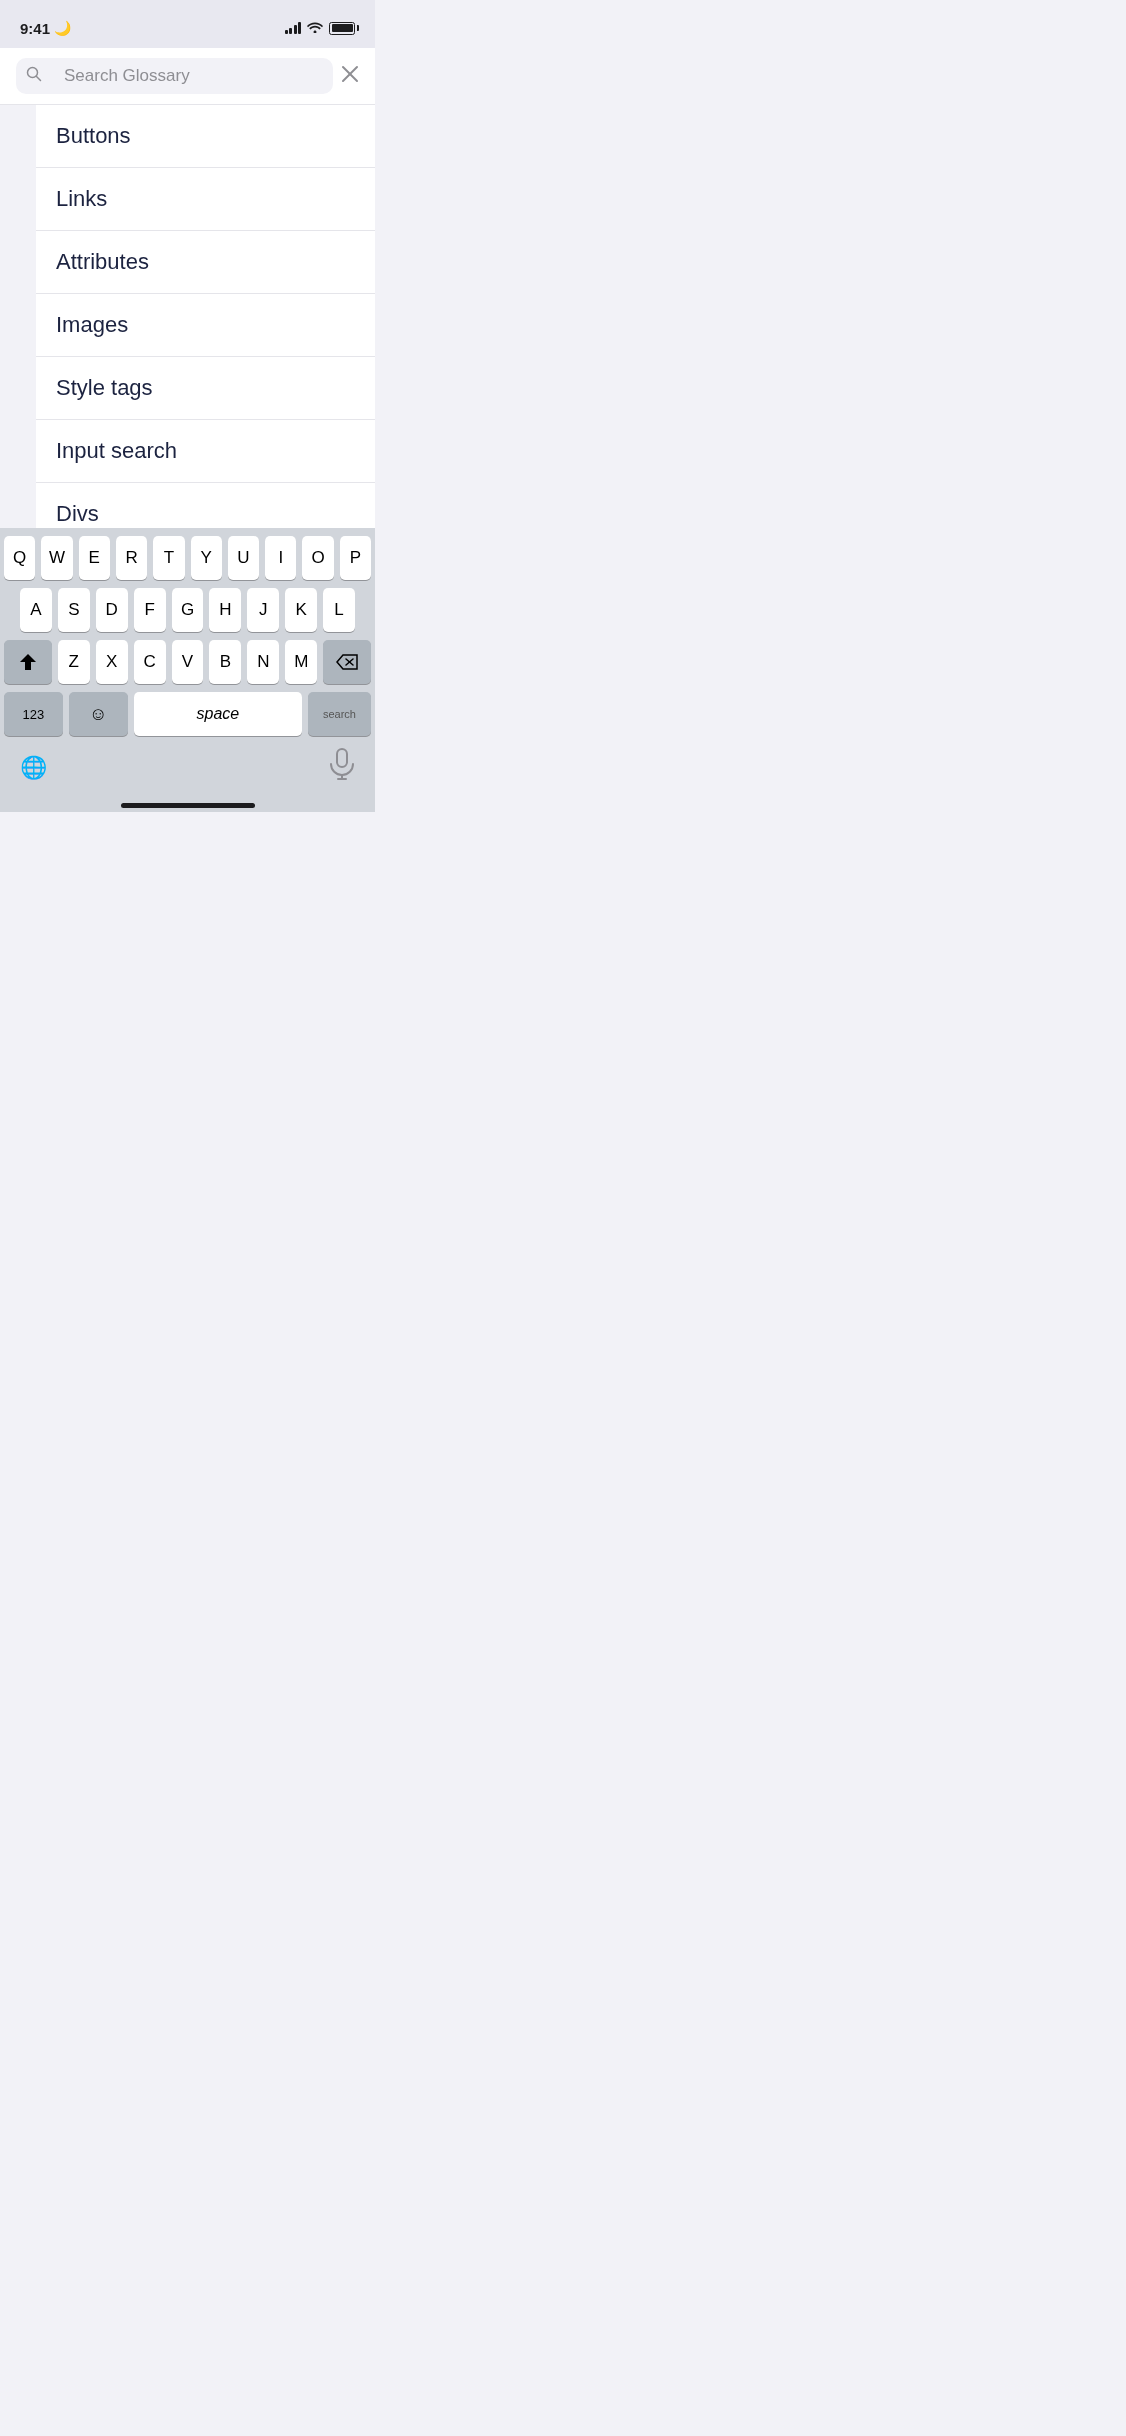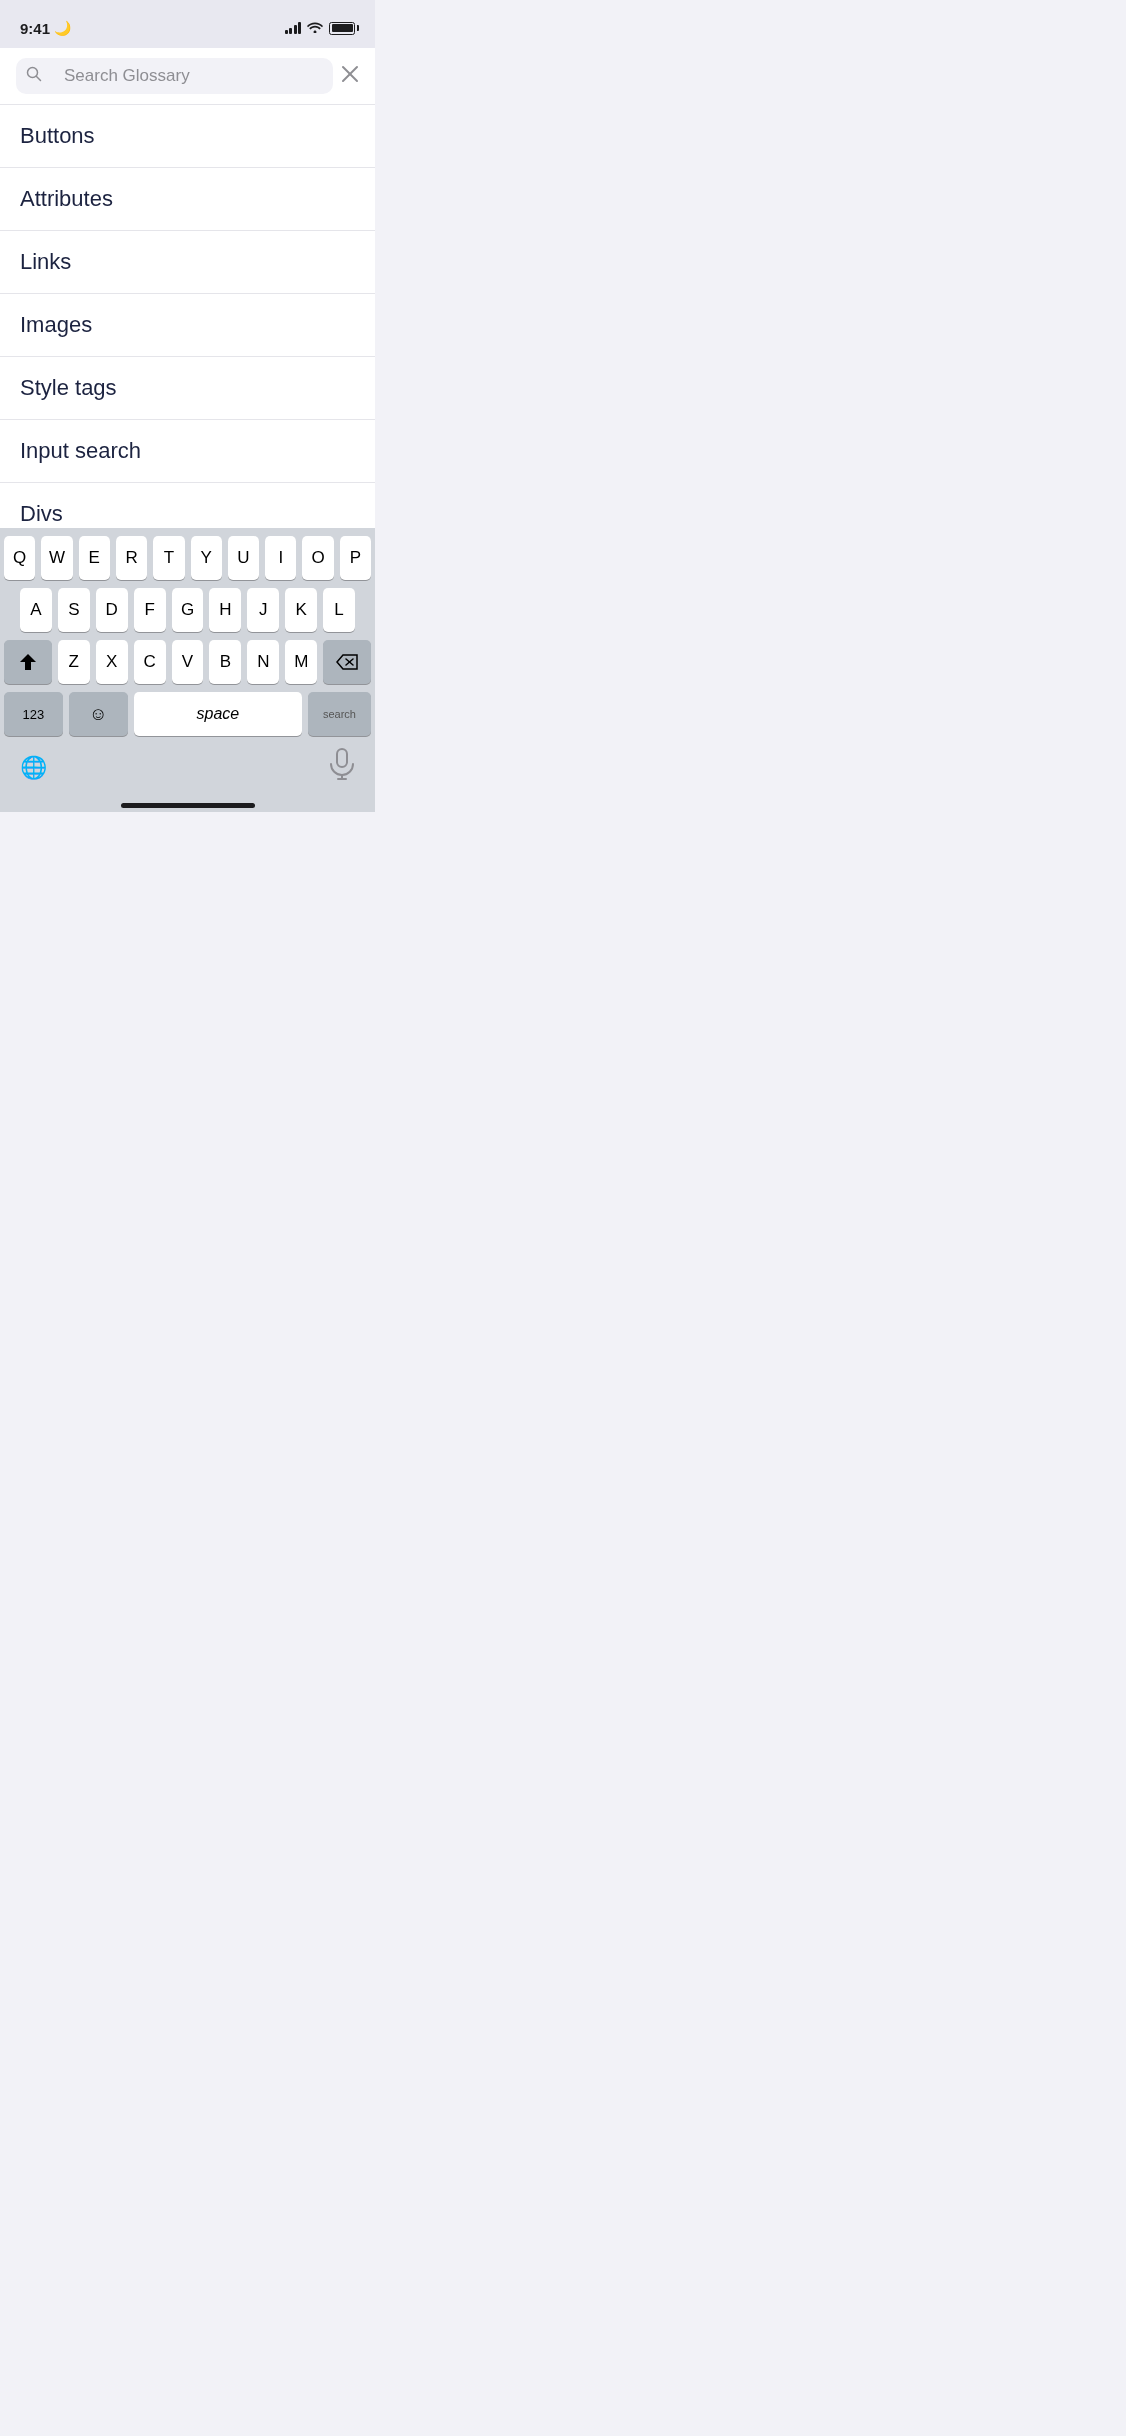--- a/index.html
+++ b/index.html
@@ -118,20 +118,21 @@
       background: none;
       border: none;
       cursor: pointer;
       padding: 2px 0;
     }
 
     
     .glossary-list {
       background: white;
       flex: 1;
+      margin-left: 36px;
     }
     .glossary-item {
       padding: 18px 20px;
       font-size: 22px;
       color: #1c2340;
       font-weight: 400;
       border-bottom: 0.5px solid #e5e5ea;
       cursor: pointer;
     }
     .glossary-item:last-child {
@@ -283,22 +284,22 @@
     <button class="cancel-btn">
       <svg width="18" height="18" viewBox="0 0 18 18">
         <line x1="2" y1="2" x2="16" y2="16" stroke="#8e8e93" stroke-width="2" stroke-linecap="round"></line>
         <line x1="16" y1="2" x2="2" y2="16" stroke="#8e8e93" stroke-width="2" stroke-linecap="round"></line>
       </svg>
     </button>
   </div>
 
   <div class="glossary-list" id="glossary-list">
   <div class="glossary-item">Buttons</div>
+      <div class="glossary-item">Links</div>
       <div class="glossary-item">Attributes</div>
-      <div class="glossary-item">Links</div>
       <div class="glossary-item">Images</div>
       <div class="glossary-item">Style tags</div>
       <div class="glossary-item">Input search</div>
       <div class="glossary-item">Divs</div>
       <div class="glossary-item">Ordered lists</div>
     </div>
 
   <div class="keyboard">
 
     <div class="keyboard-row" id="keyboard-row-1">

